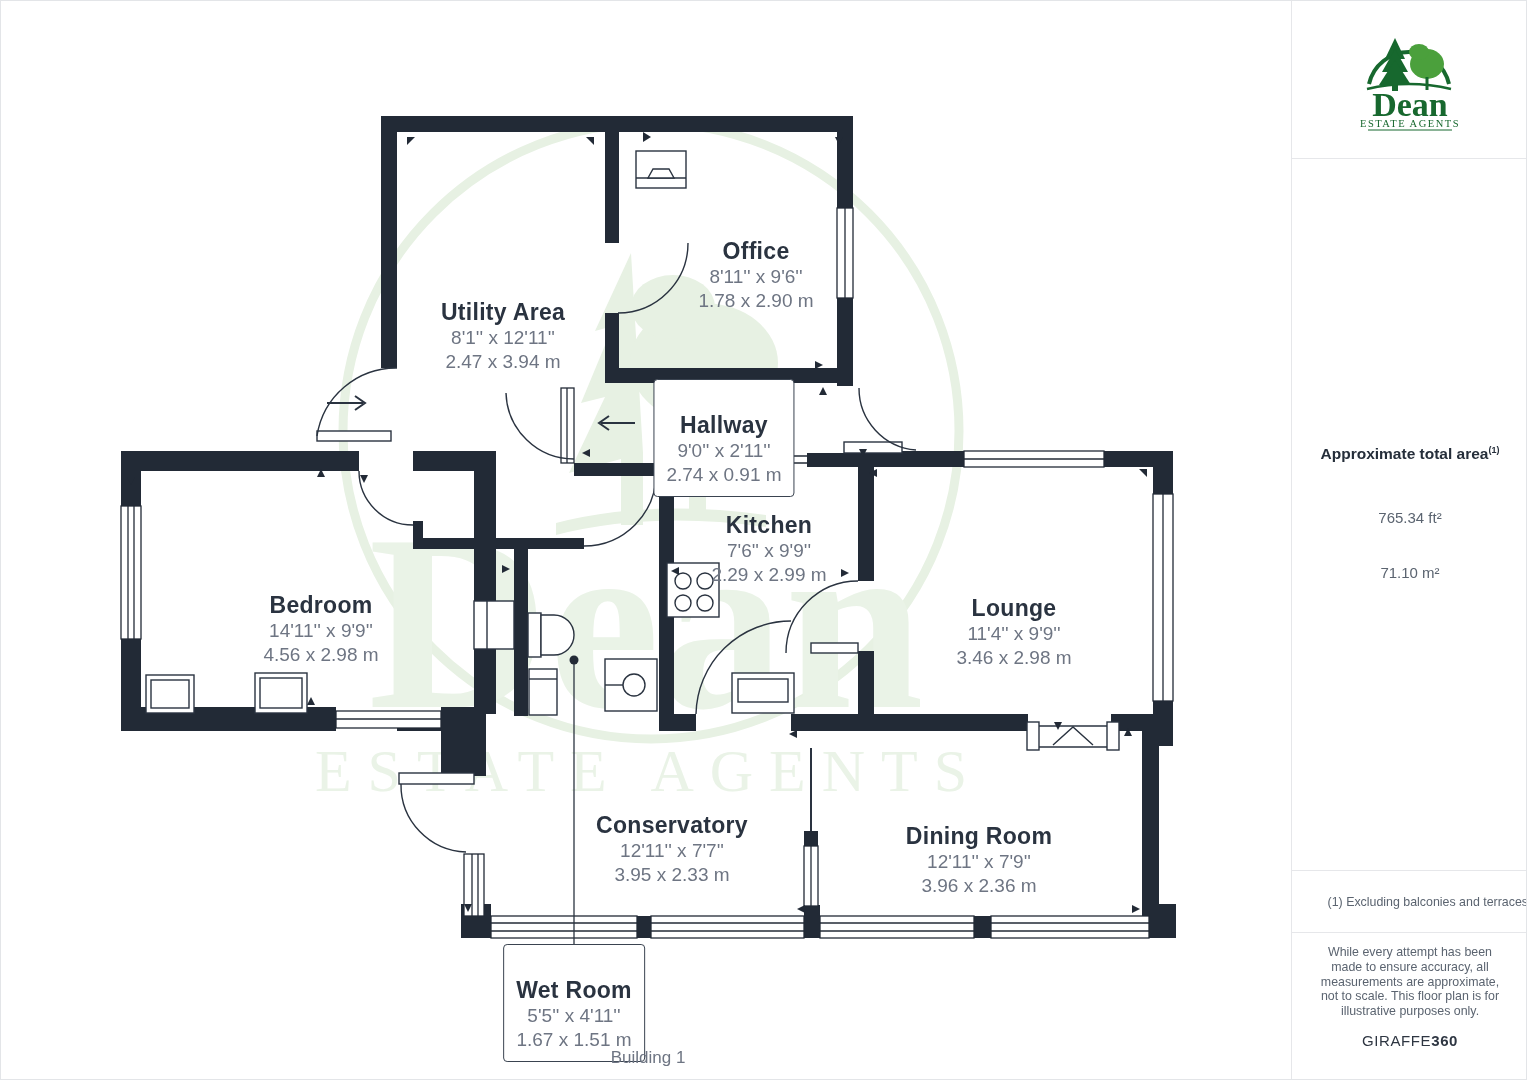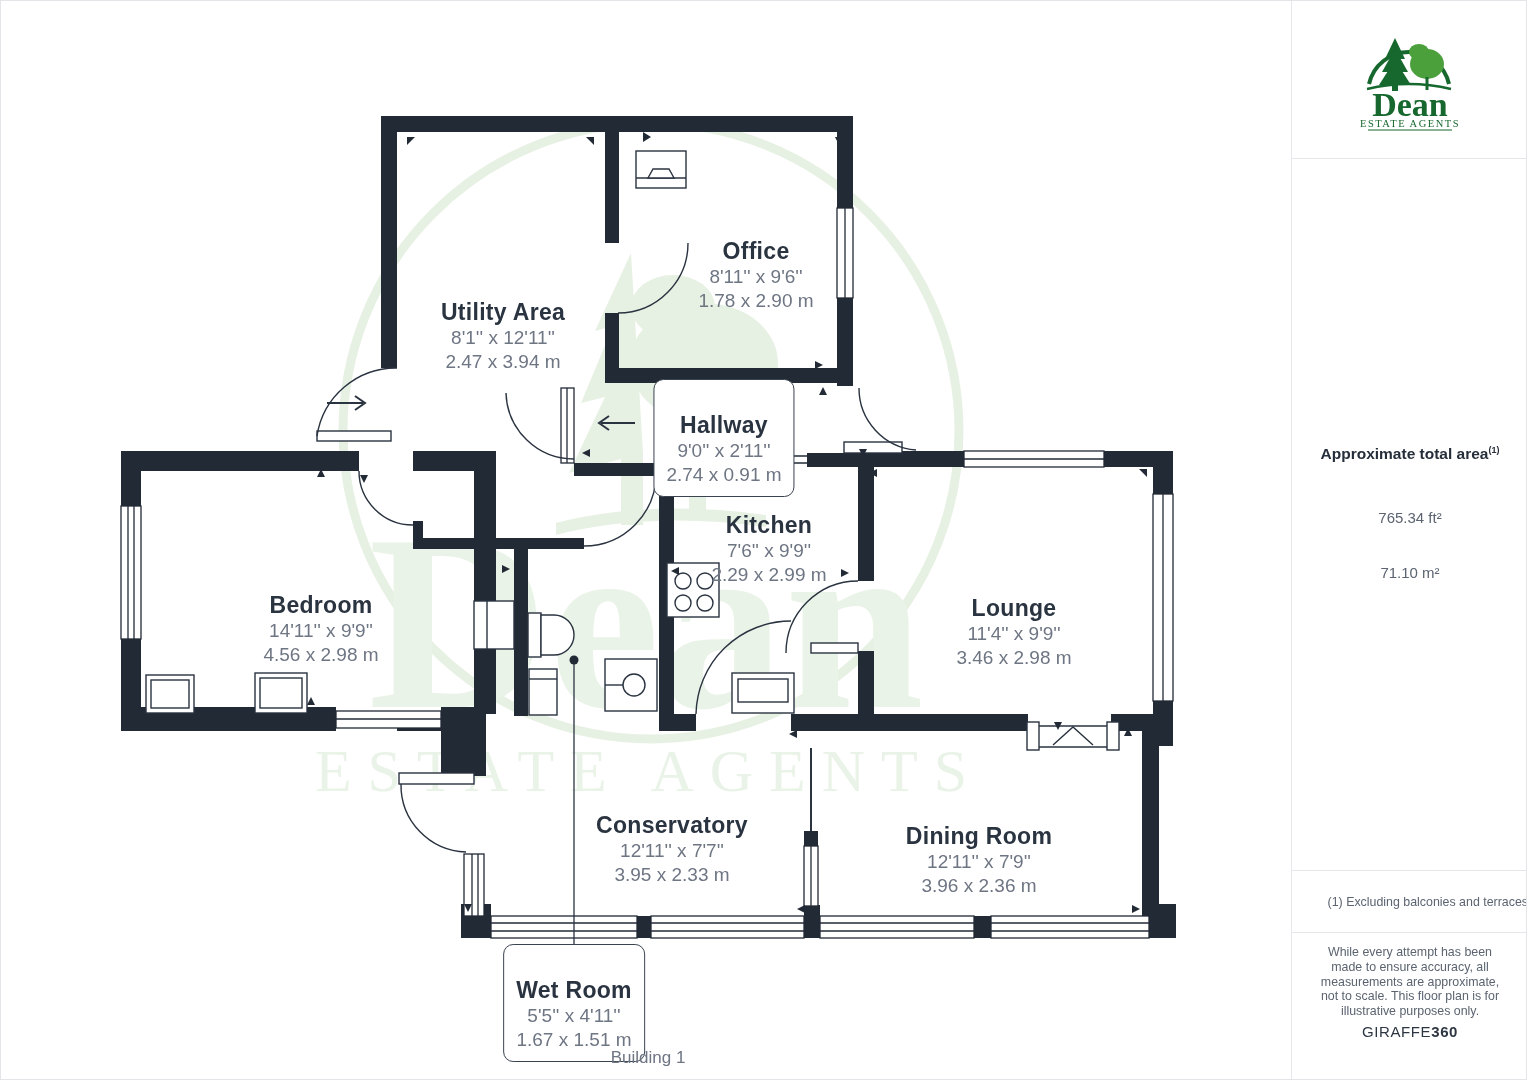--- a/index.html
+++ b/index.html
@@ -3,34 +3,34 @@
 <meta charset="utf-8">
 <style>
   html,body{margin:0;padding:0;background:#fff;}
   .page{position:relative;width:1527px;height:1080px;background:#fff;border:1px solid #e3e5e8;
         box-sizing:border-box;font-family:"Liberation Sans",sans-serif;overflow:hidden;}
   .plan{position:absolute;left:0;top:0;width:1290px;height:1080px;}
   .plan svg{position:absolute;left:0;top:0;}
   .room-label{position:absolute;text-align:center;transform:translateX(-50%);z-index:5;white-space:nowrap;}
   .room-name{font-size:23px;font-weight:700;color:#2a3340;line-height:28px;letter-spacing:.3px;margin-top:24px;}
   .room-dim{font-size:19px;color:#6e7583;line-height:24px;}
-  .boxed{background:#fff;border:1.6px solid #3a4350;border-radius:10px;padding:7px 12px 9px;}
+  .boxed{background:#fff;border:1.6px solid #3a4350;border-radius:4px;padding:7px 12px 9px;}
   .building-label{position:absolute;transform:translateX(-50%);font-size:17px;color:#6e7583;z-index:5;}
   .sidebar{position:absolute;left:1290px;top:0;width:236px;height:1078px;border-left:1px solid #e6e7ea;
            display:flex;flex-direction:column;background:#fff;}
   .logo-section{height:158px;border-bottom:1px solid #e6e7ea;display:flex;align-items:center;justify-content:center;box-sizing:border-box;}
   .area-section{flex:1;display:flex;flex-direction:column;align-items:center;justify-content:center;gap:32px;}
   .area-title{font-size:15.5px;font-weight:700;color:#252e3a;margin-bottom:10px;}
   .area-title sup{font-size:9px;}
   .area-value{font-size:15px;color:#5b6470;line-height:23px;}
   .footnote-section{height:62px;border-top:1px solid #e6e7ea;display:flex;align-items:center;justify-content:flex-end;box-sizing:border-box;}
   .footnote-text{font-size:12.4px;color:#5b6470;}
   .disclaimer-section{height:147px;border-top:1px solid #e6e7ea;box-sizing:border-box;padding-top:12px;text-align:center;}
   .disclaimer-text{font-size:12.4px;color:#5b6470;line-height:14.8px;width:198px;margin:0 auto;}
-  .provider-line{margin-top:4px;font-size:15px;color:#2e3642;letter-spacing:.6px;}
+  .provider-line{margin-top:13px;font-size:15px;color:#2e3642;letter-spacing:.6px;}
   .provider-line .bold{font-weight:700;}
 </style>
 </head>
 <body>
 
 <div class="page">
 
   <div class="plan">
     <svg width="1290" height="1080" viewBox="0 0 1290 1080">
 

